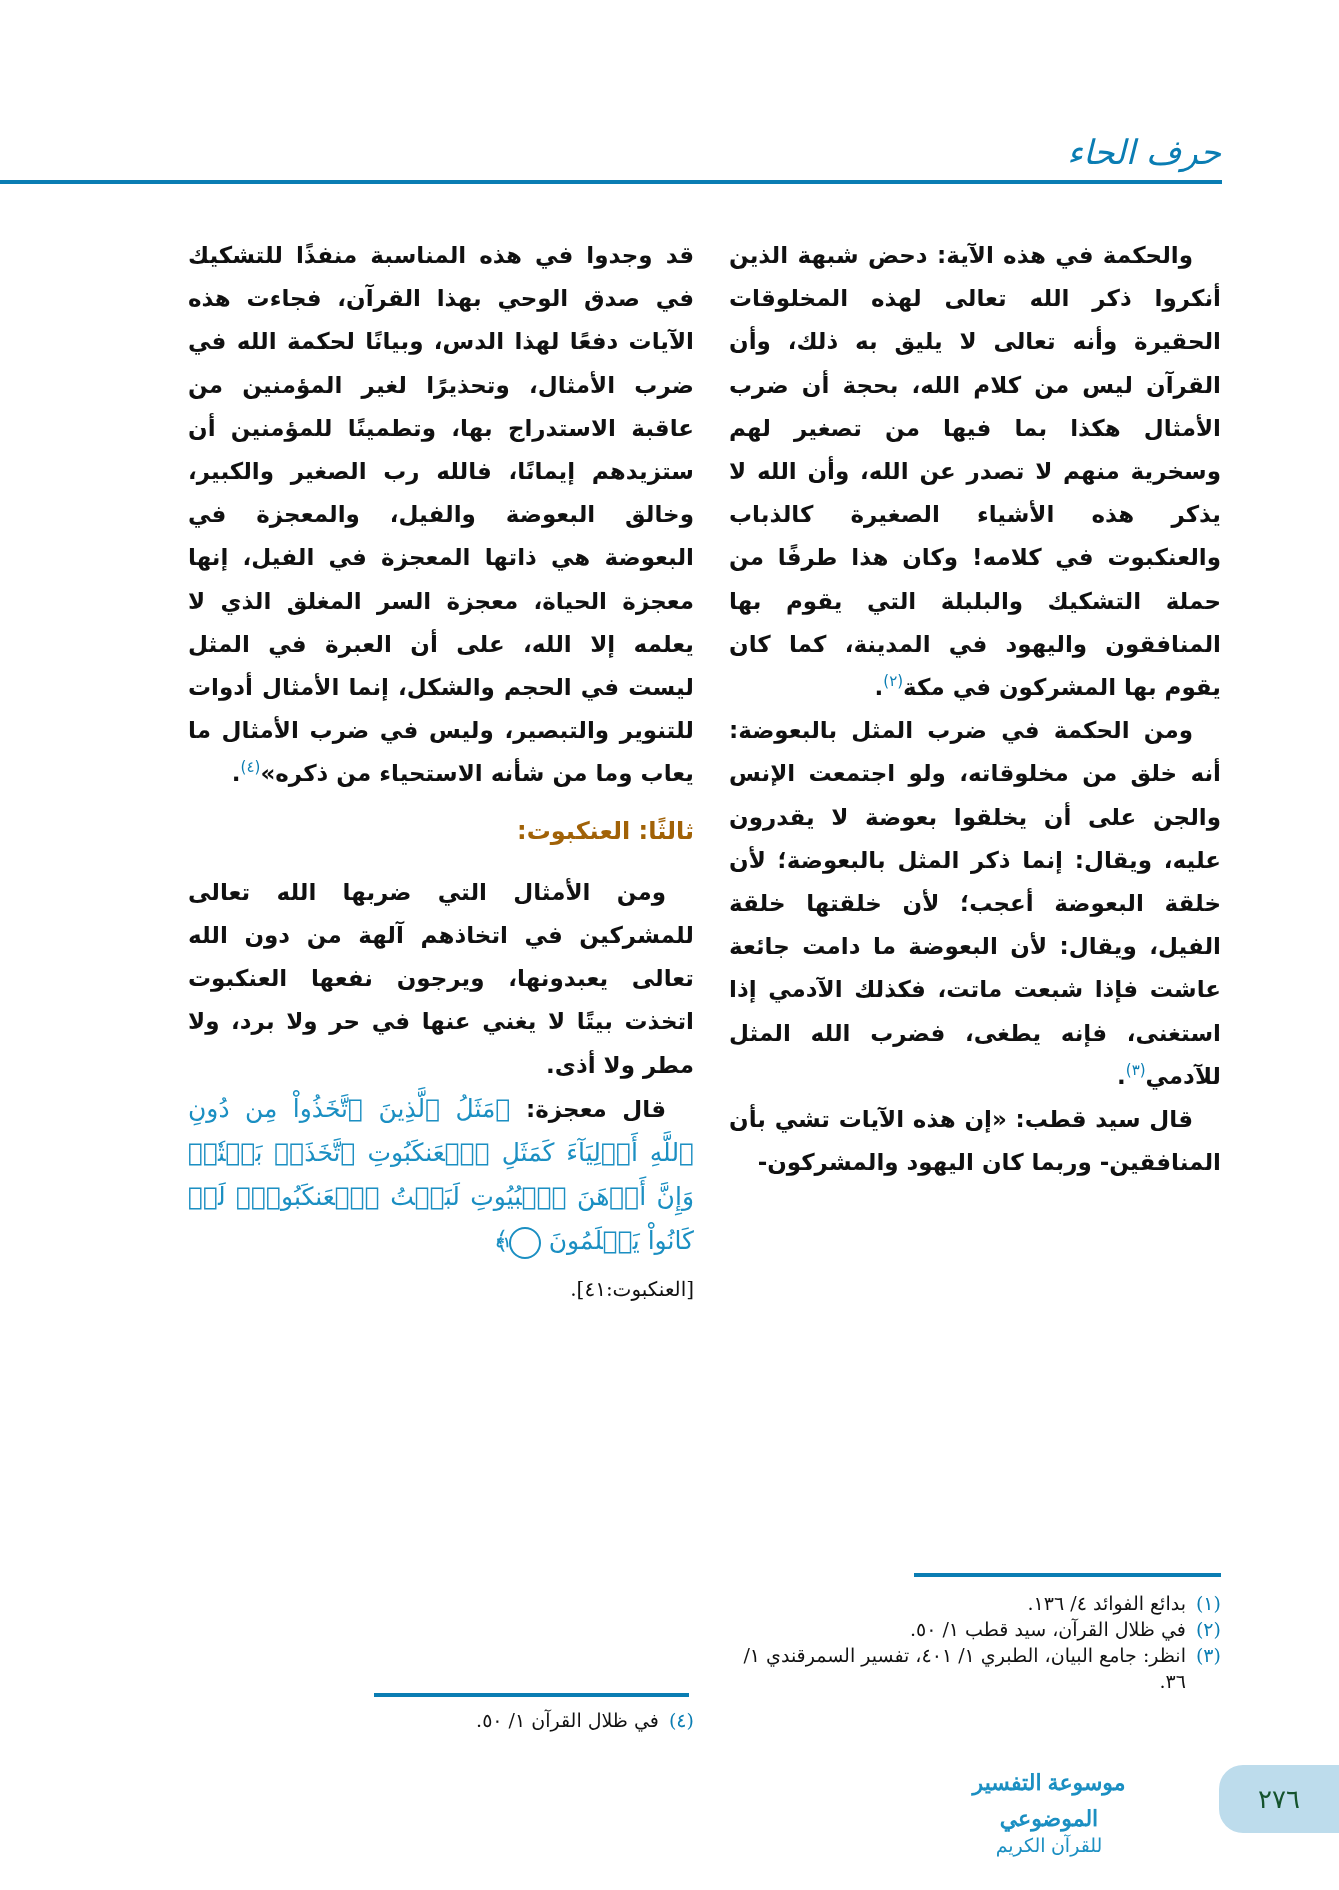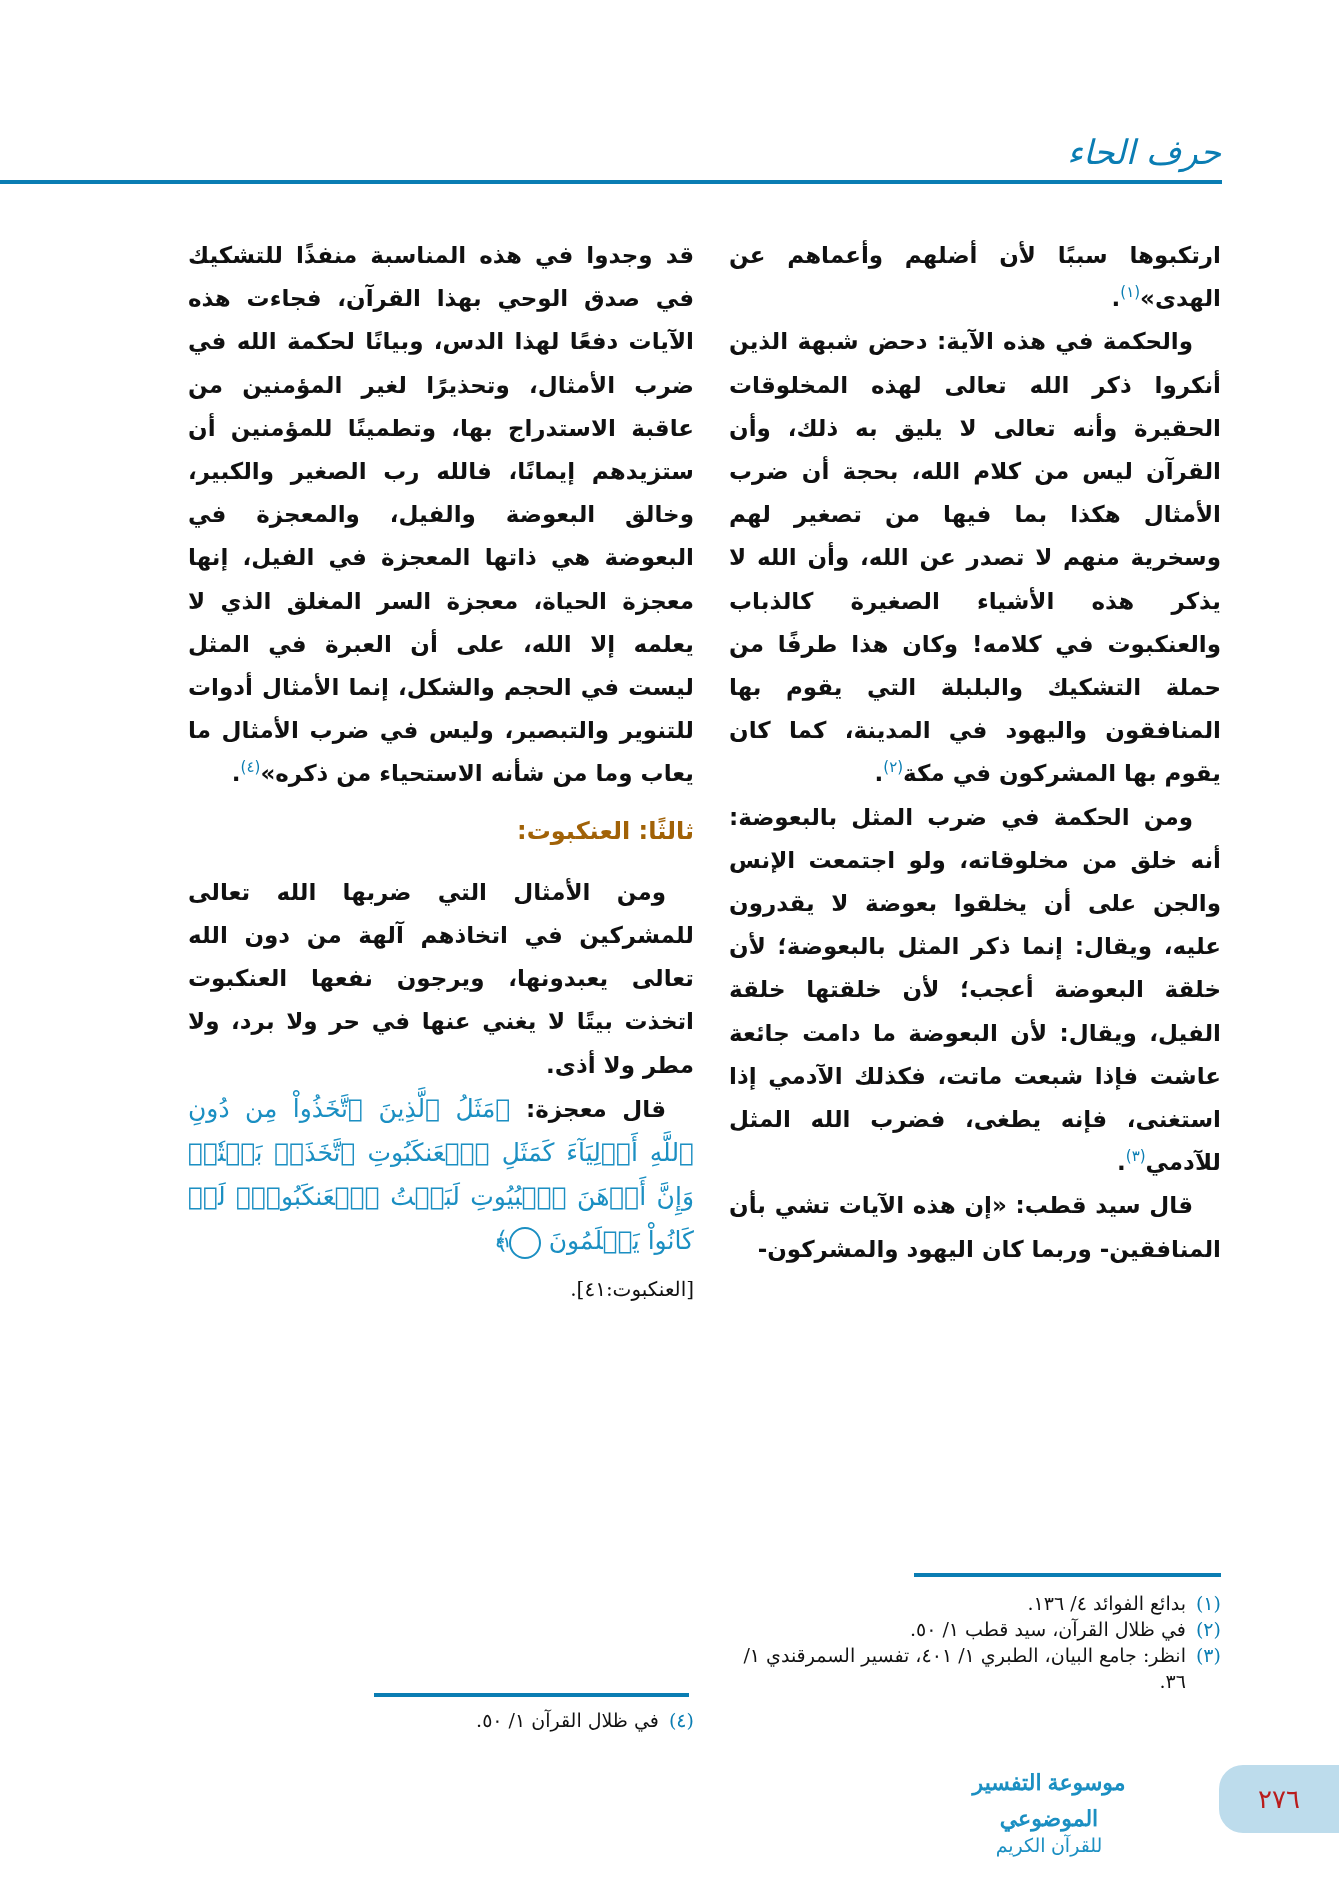--- a/index.html
+++ b/index.html
@@ -56,33 +56,30 @@
       position: absolute; top: 1765px; right: 195px; width: 190px; height: 70px; direction: rtl;
       text-align: center; color: #1b8fc2; font-family: Liberation Sans, sans-serif;
     }
     .footer-logo .logo-main { font-size: 22px; font-weight: bold; line-height: 36px; display:block; letter-spacing: -1px; }
     .footer-logo .logo-sub { font-size: 19px; line-height: 18px; display:block; }
 
     .page-badge {
       position: absolute; top: 1765px; right: 0; width: 120px; height: 68px;
       background: #bddcec; border-radius: 24px 0 0 24px;
       display: flex; align-items: center; justify-content: center;
-      color: #b91c1c; font-size: 26px; font-family: "DejaVu Sans", sans-serif; direction: rtl;
+      color: #14532d; font-size: 26px; font-family: "DejaVu Sans", sans-serif; direction: rtl;
     }
   </style>
 </head>
 <body>
 
 <div class="running-head">حرف الحاء</div>
 <div class="head-rule"></div>
 
 <div class="column col-right">
-  <p class="para">
-    <span>ارتكبوها سببًا لأن أضلهم وأعماهم عن الهدى»</span><span class="fn-ref">(١)</span><span>.</span>
-  </p>
   <p class="para indent">
     <span>والحكمة في هذه الآية: دحض شبهة الذين أنكروا ذكر الله تعالى لهذه المخلوقات الحقيرة وأنه تعالى لا يليق به ذلك، وأن القرآن ليس من كلام الله، بحجة أن ضرب الأمثال هكذا بما فيها من تصغير لهم وسخرية منهم لا تصدر عن الله، وأن الله لا يذكر هذه الأشياء الصغيرة كالذباب والعنكبوت في كلامه! وكان هذا طرفًا من حملة التشكيك والبلبلة التي يقوم بها المنافقون واليهود في المدينة، كما كان يقوم بها المشركون في مكة</span><span class="fn-ref">(٢)</span><span>.</span>
   </p>
   <p class="para indent">
     <span>ومن الحكمة في ضرب المثل بالبعوضة: أنه خلق من مخلوقاته، ولو اجتمعت الإنس والجن على أن يخلقوا بعوضة لا يقدرون عليه، ويقال: إنما ذكر المثل بالبعوضة؛ لأن خلقة البعوضة أعجب؛ لأن خلقتها خلقة الفيل، ويقال: لأن البعوضة ما دامت جائعة عاشت فإذا شبعت ماتت، فكذلك الآدمي إذا استغنى، فإنه يطغى، فضرب الله المثل للآدمي</span><span class="fn-ref">(٣)</span><span>.</span>
   </p>
   <p class="para indent">
     <span>قال سيد قطب: «إن هذه الآيات تشي بأن المنافقين- وربما كان اليهود والمشركون-</span>
   </p>
 </div>

